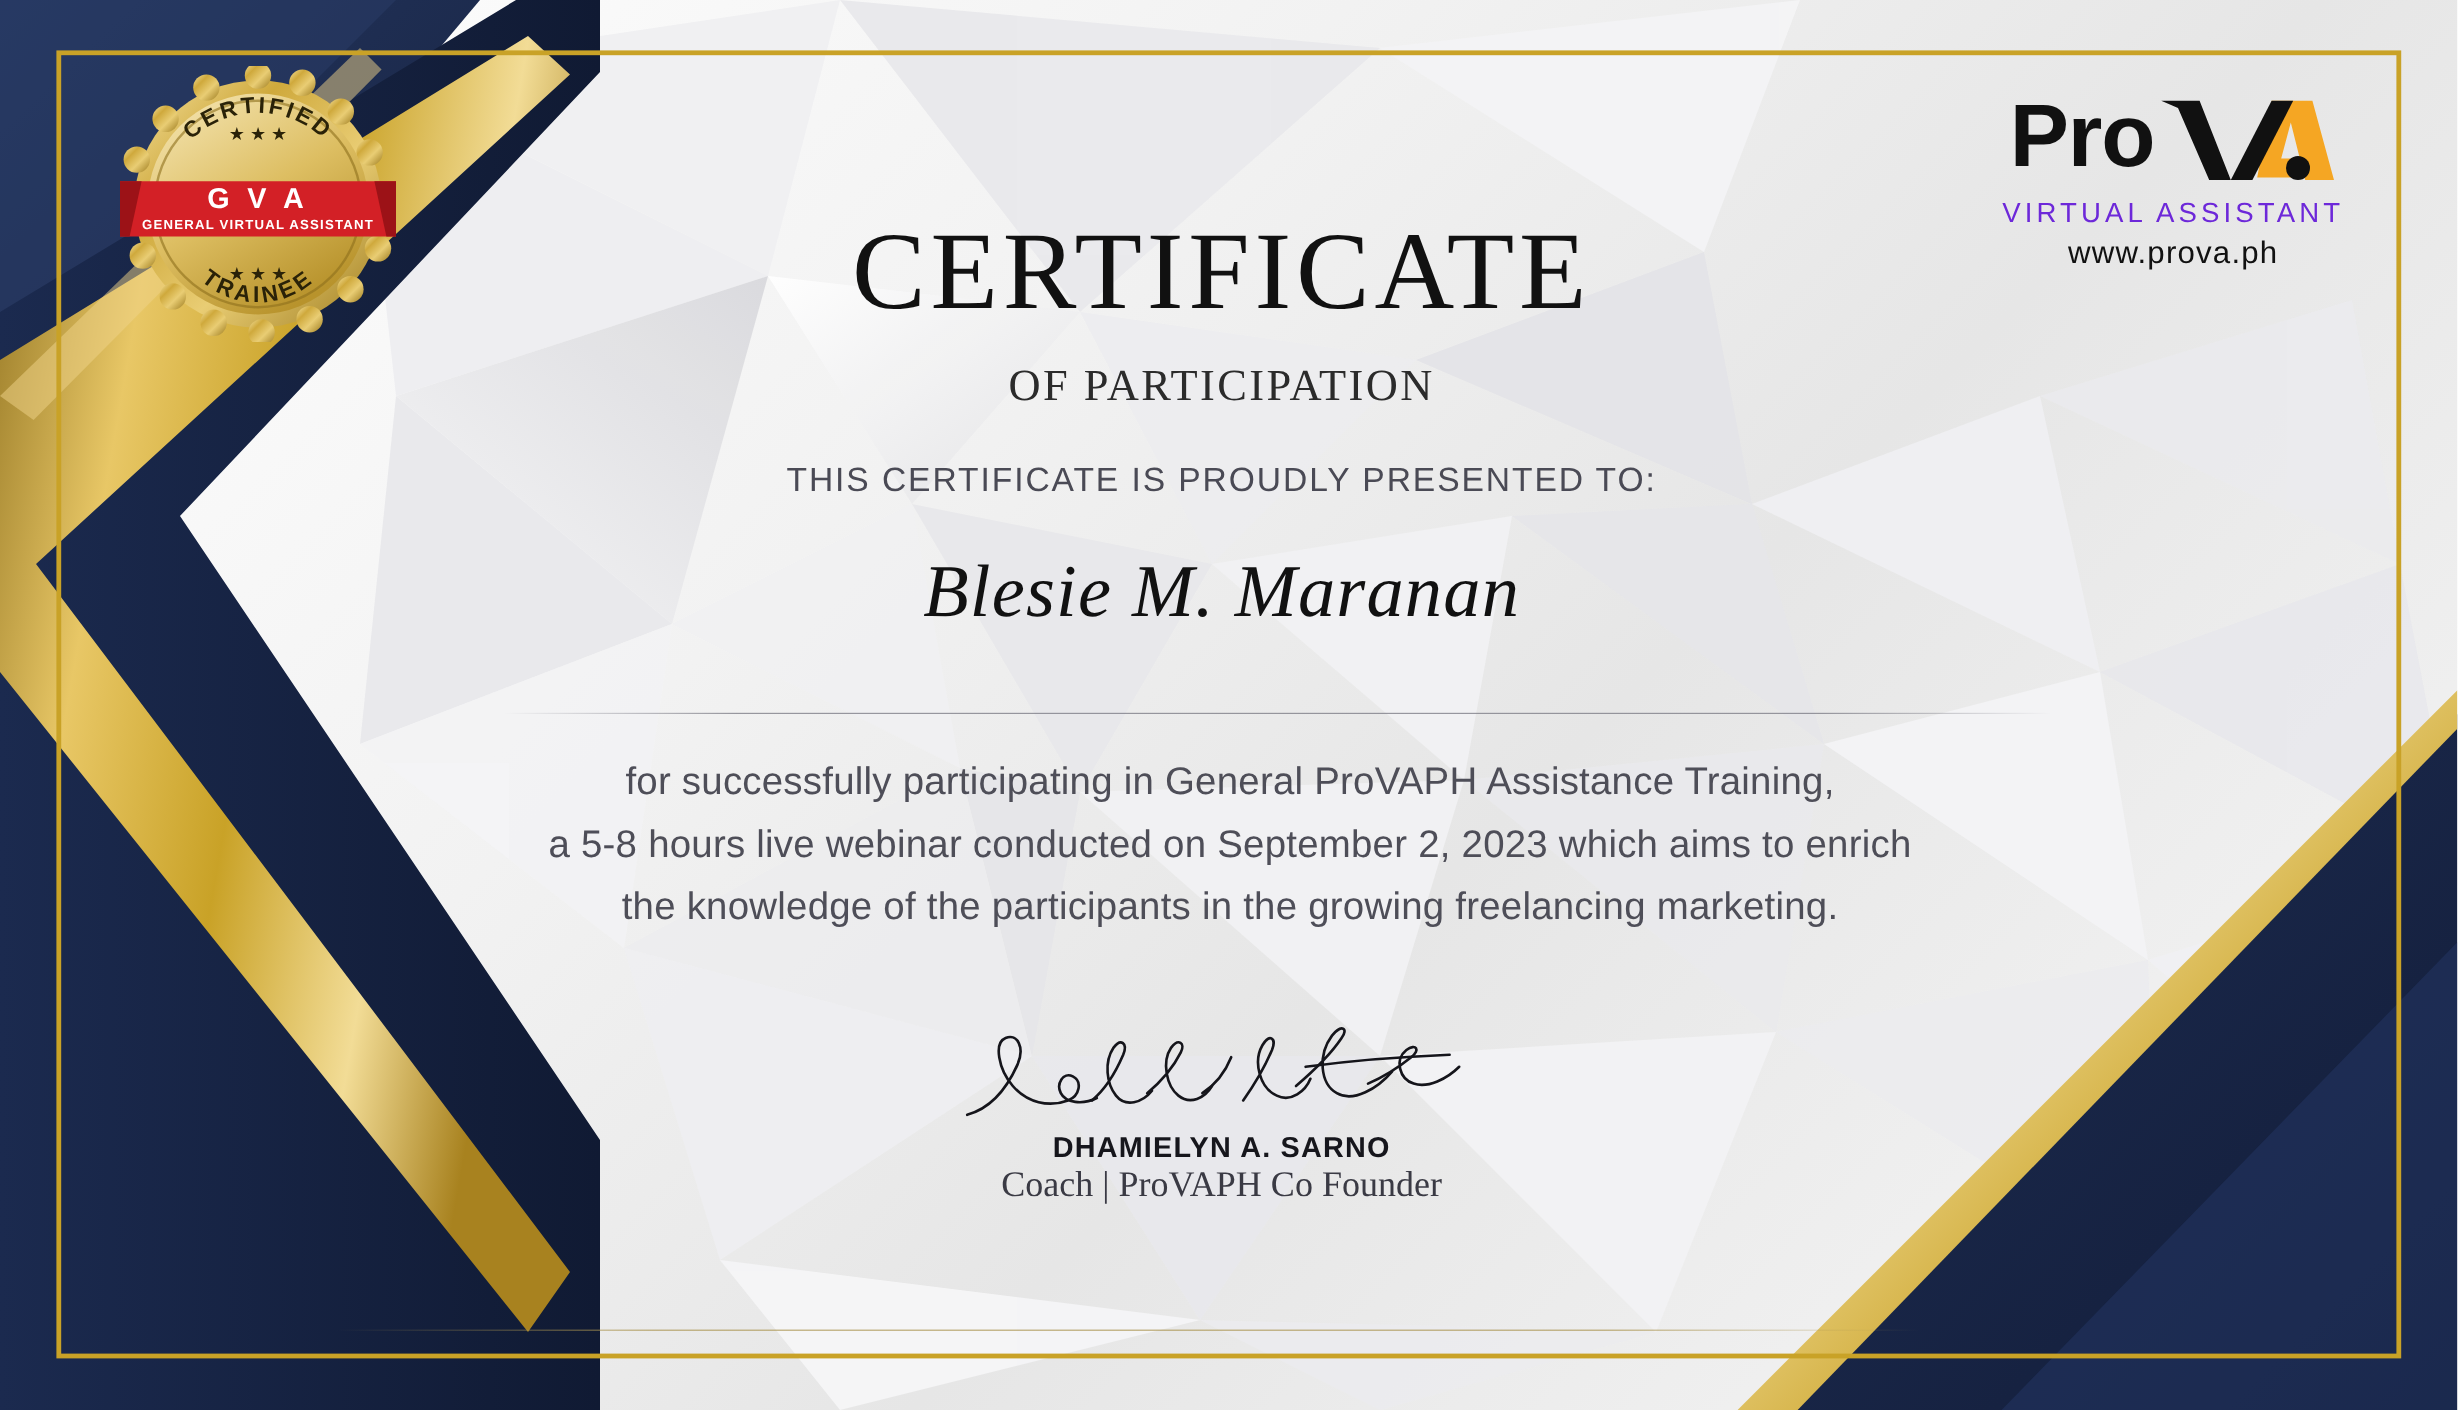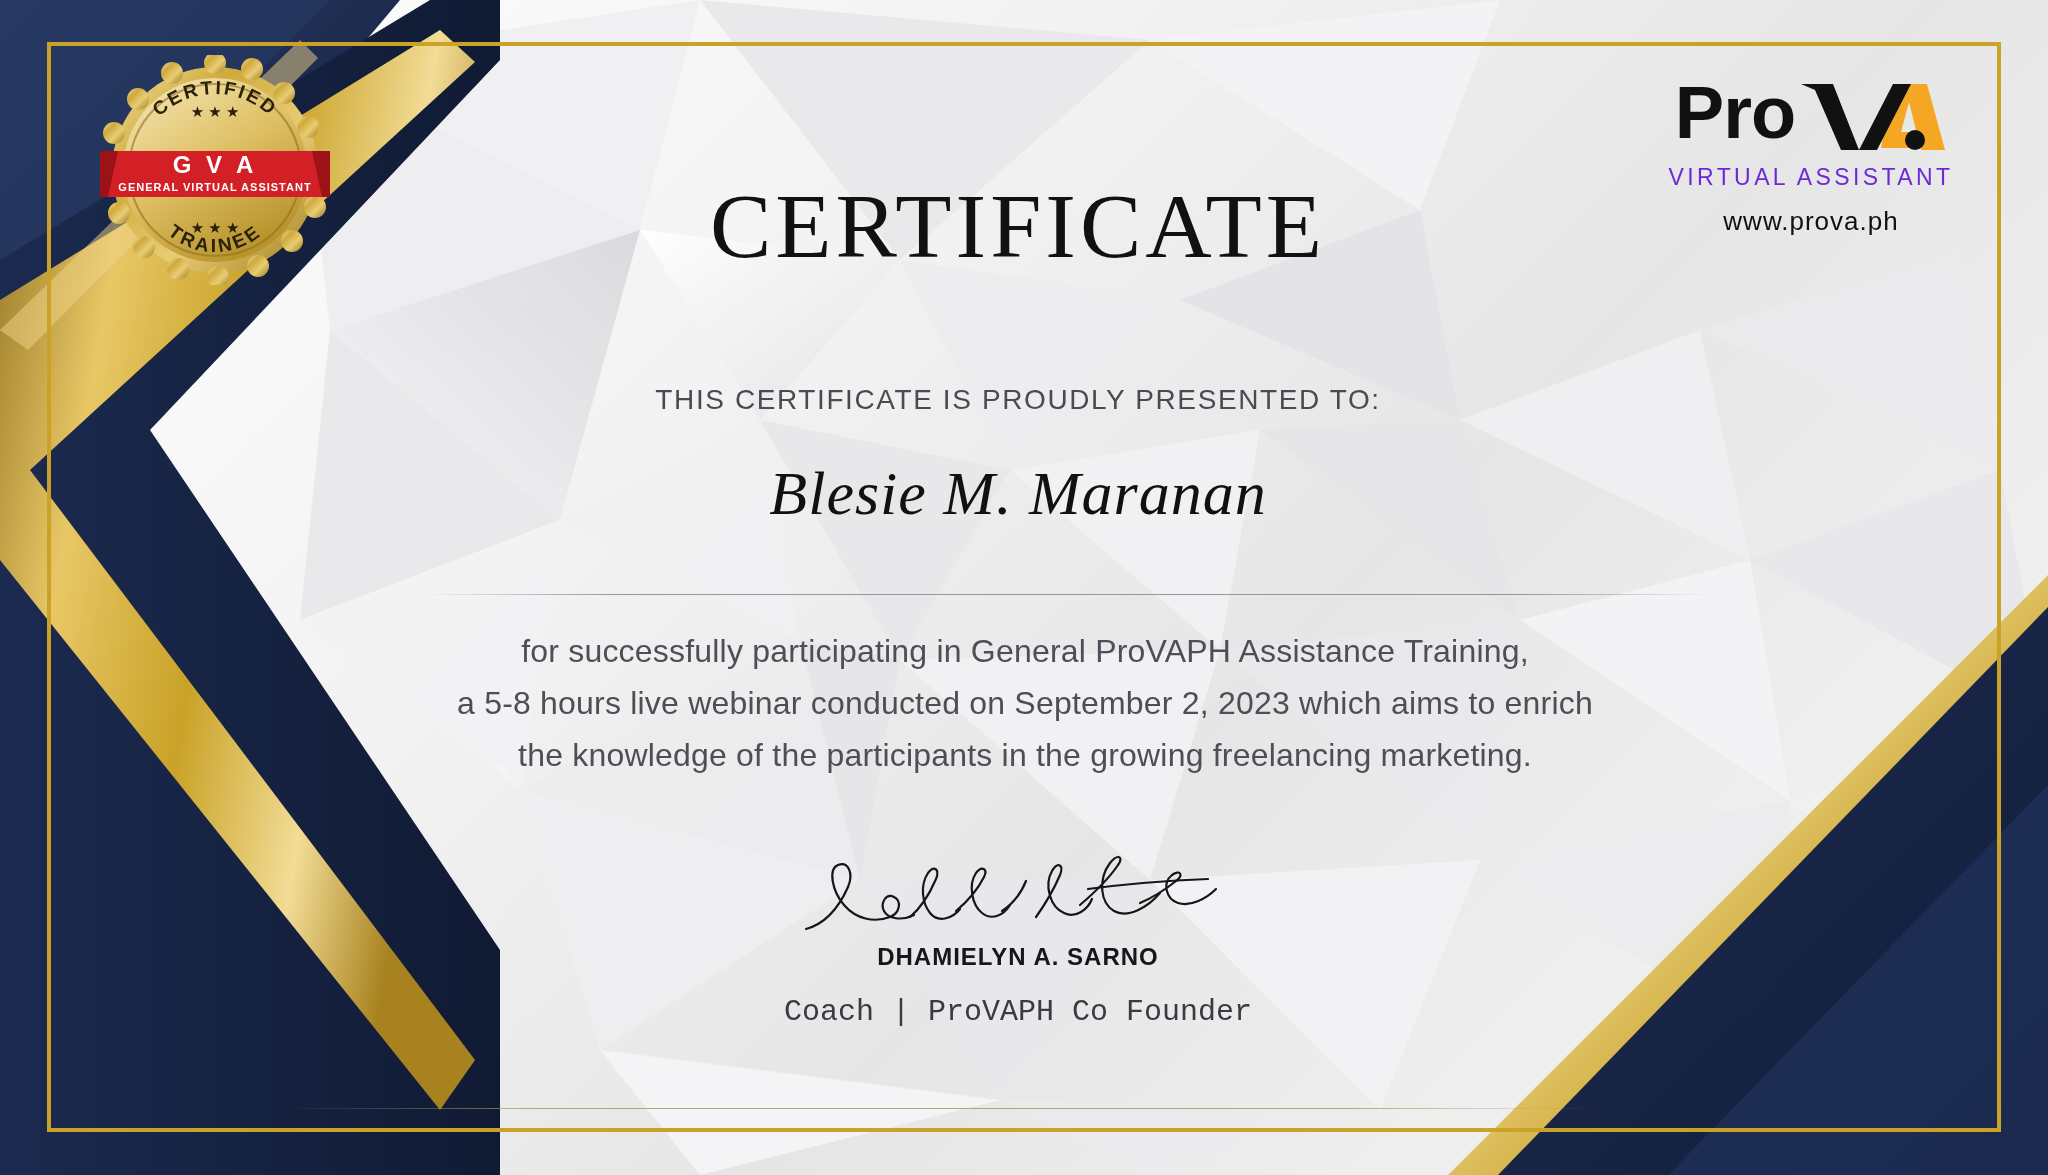--- a/index.html
+++ b/index.html
@@ -133,22 +133,22 @@
   }
   .sig-name {
     margin-top: -12px;
     font-family: "Liberation Sans", sans-serif;
     font-weight: bold;
     font-size: 24px;
     letter-spacing: 1px;
     color: #16161c;
   }
   .sig-role {
-    margin-top: 24px;
-    font-family: Liberation Mono, monospace;
+    margin-top: 0;
+    font-family: Liberation Serif, serif;
     font-size: 30px;
     color: #3a3a44;
   }
   .bottom-rule {
     position: absolute;
     top: 1108px;
     left: 280px;
     width: 1320px;
     height: 1px;
     background: linear-gradient(to right, rgba(180,160,90,0), rgba(170,148,80,.8) 20%, rgba(170,148,80,.8) 80%, rgba(180,160,90,0));
@@ -175,21 +175,21 @@
   }
   .logo-sub1 {
     margin-top: 6px;
     font-family: "Liberation Sans", sans-serif;
     font-size: 23px;
     letter-spacing: 3.4px;
     color: #6d28d9;
     font-weight: normal;
   }
   .logo-sub2 {
-    margin-top: 15px;
+    margin-top: 4px;
     font-family: "Liberation Sans", sans-serif;
     font-size: 26px;
     letter-spacing: 1px;
     color: #111111;
   }
 
   
   .seal {
     position: absolute;
     left: 100px;
@@ -367,20 +367,21 @@
         <path d="M62 70 L96 4 L114 4 L80 70 Z" fill="#111111"></path>
         <circle cx="118" cy="60" r="10" fill="#111111"></circle>
       </svg>
     </div>
     <div class="logo-sub1">VIRTUAL ASSISTANT</div>
     <div class="logo-sub2">www.prova.ph</div>
   </div>
 
   <div class="content">
     <div class="title">CERTIFICATE</div>
+    <div class="subtitle">OF PARTICIPATION</div>
     <div class="presented">THIS CERTIFICATE IS PROUDLY PRESENTED TO:</div>
     <div class="recipient">Blesie M. Maranan</div>
     <div class="divider"></div>
     <div class="body-text">
       <div>for successfully participating in General ProVAPH Assistance Training,</div>
       <div>a 5-8 hours live webinar conducted on September 2, 2023 which aims to enrich</div>
       <div>the knowledge of the participants in the growing freelancing marketing.</div>
     </div>
 
     <div class="sig-wrap">

